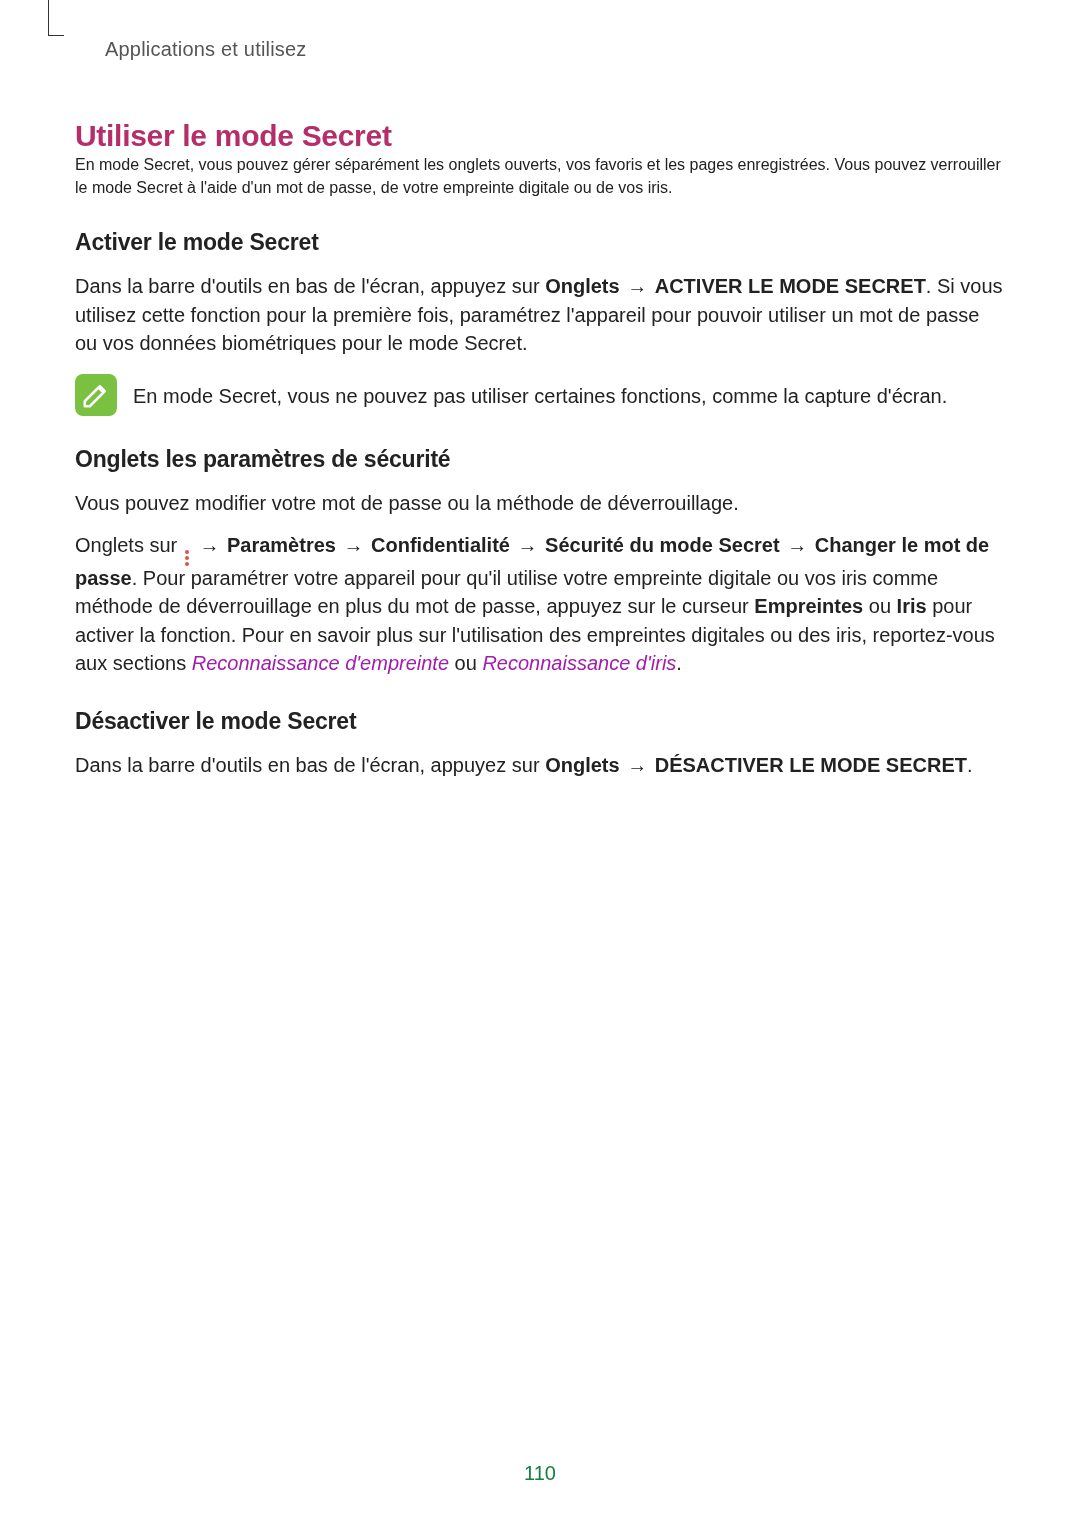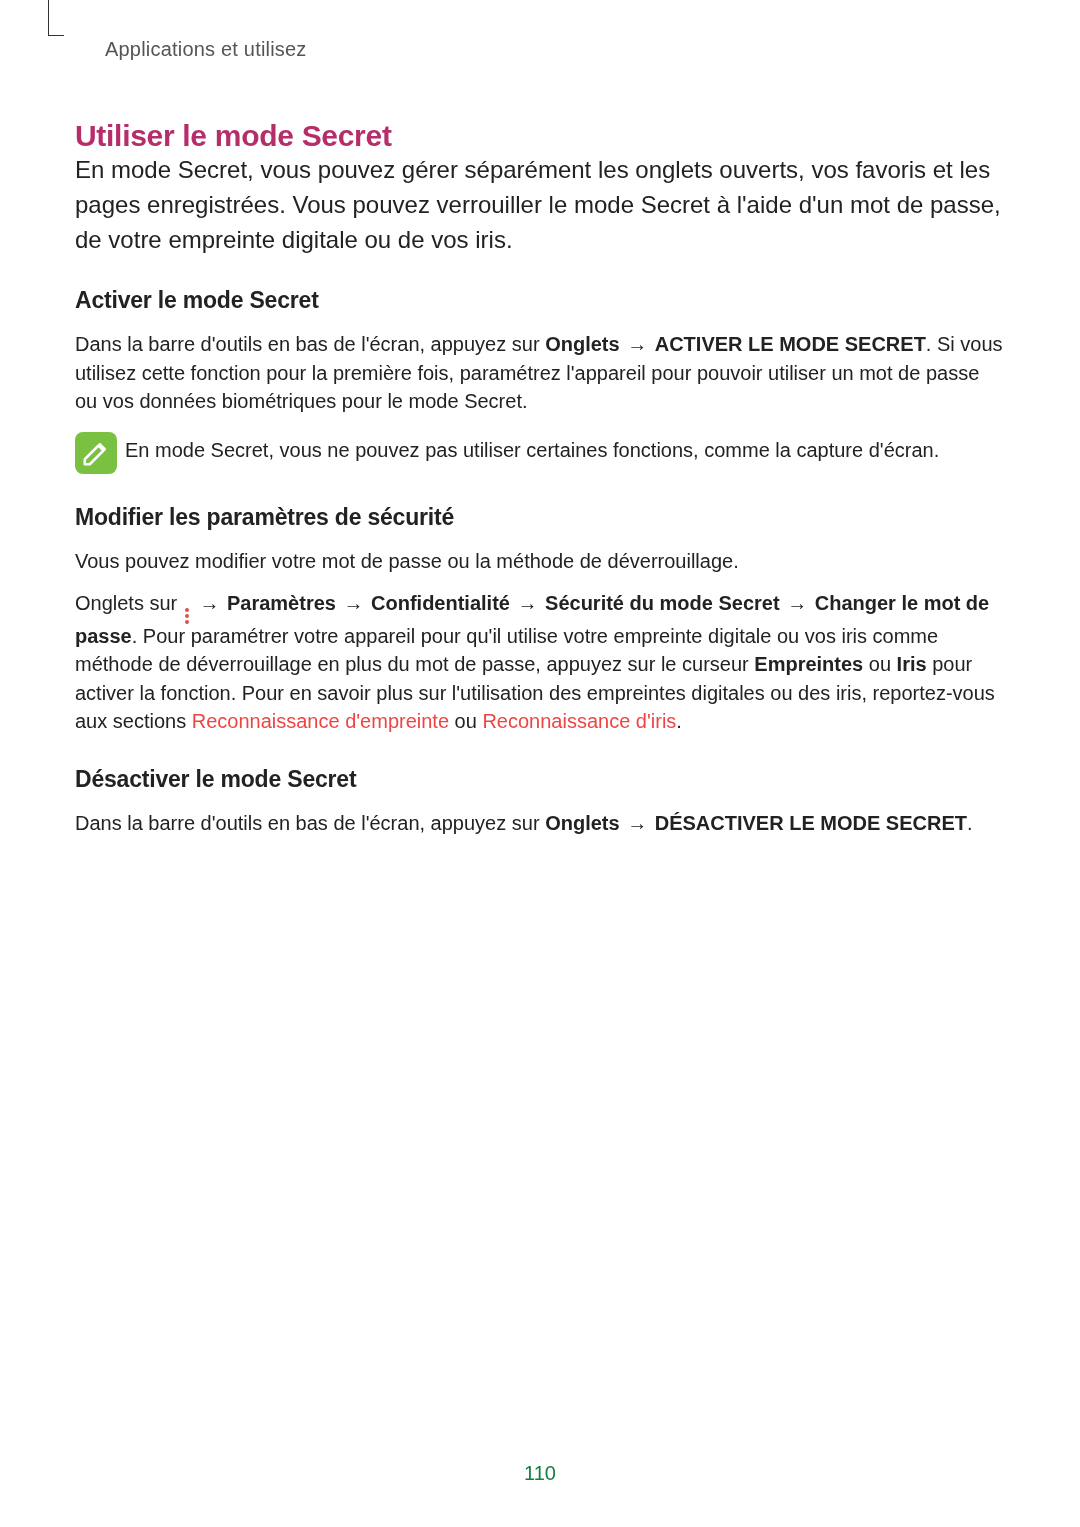--- a/index.html
+++ b/index.html
@@ -34,21 +34,21 @@
       margin-left: 30px;
       letter-spacing: 0.2px;
     }
     .title-h1 {
       font-size: 30px;
       font-weight: 700;
       color: #b52e6a;
       letter-spacing: -0.3px;
     }
     .body-text {
-      font-size: 24px;
+      font-size: 16px;
       line-height: 1.45;
       color: #222;
       margin-bottom: 30px;
     }
     .title-h2 {
       font-size: 23px;
       font-weight: 700;
       color: #222;
       margin-top: 12px;
       margin-bottom: 16px;
@@ -58,22 +58,22 @@
       font-size: 20px;
       line-height: 1.42;
       color: #222;
       margin-bottom: 14px;
     }
     .para b {
       font-weight: 700;
     }
     .note-row {
       display: flex;
-      align-items: flex-start;
-      gap: 8px;
+      align-items: center;
+      gap: 16px;
       margin: 14px 0 24px 0;
     }
     .note-icon {
       width: 42px;
       height: 42px;
       border-radius: 8px;
       background: #7ac142;
       flex-shrink: 0;
       display: flex;
       align-items: center;
@@ -103,21 +103,22 @@
       top: 2px;
     }
     .more-dots span {
       width: 4px;
       height: 4px;
       border-radius: 50%;
       background: #d9534f;
       display: block;
     }
     .link {
-      color: #ef4444;
+      color: #a21caf;
+      font-style: italic;
     }
     .page-number {
       position: absolute;
       bottom: 42px;
       left: 0;
       right: 0;
       text-align: center;
       font-size: 20px;
       color: #15803d;
     }
@@ -146,21 +147,21 @@
         <svg viewBox="0 0 24 24">
           <path d="M3 17 L14 6 L18 10 L7 21 L3 21 Z" fill="none" stroke="#fff" stroke-width="2" stroke-linejoin="round"></path>
           <path d="M15 5 L19 9" fill="none" stroke="#fff" stroke-width="2" stroke-linecap="round"></path>
         </svg>
       </div>
       <div class="note-text">En mode Secret, vous ne pouvez pas utiliser certaines fonctions, comme la capture d'écran.</div>
     </div>
   </div>
 
   <div class="section-block">
-    <div class="title-h2">Modifier les paramètres de sécurité</div>
+    <div class="title-h2">Onglets les paramètres de sécurité</div>
     <div class="para">Vous pouvez modifier votre mot de passe ou la méthode de déverrouillage.</div>
     <div class="para">
       <span>Onglets sur </span><span class="more-dots">
           <span></span>
           <span></span>
           <span></span>
         </span><span class="arrow"> → </span><b>Paramètres</b><span class="arrow"> → </span><b>Confidentialité</b><span class="arrow"> → </span><b>Sécurité du mode Secret</b><span class="arrow"> → </span><b>Changer le mot de passe</b><span>. Pour paramétrer votre appareil pour qu'il utilise votre empreinte digitale ou vos iris comme méthode de déverrouillage en plus du mot de passe, appuyez sur le curseur </span><b>Empreintes</b><span> ou </span><b>Iris</b><span> pour activer la fonction. Pour en savoir plus sur l'utilisation des empreintes digitales ou des iris, reportez-vous aux sections </span><span class="link">Reconnaissance d'empreinte</span><span> ou </span><span class="link">Reconnaissance d'iris</span><span>.</span>
     </div>
   </div>
 

